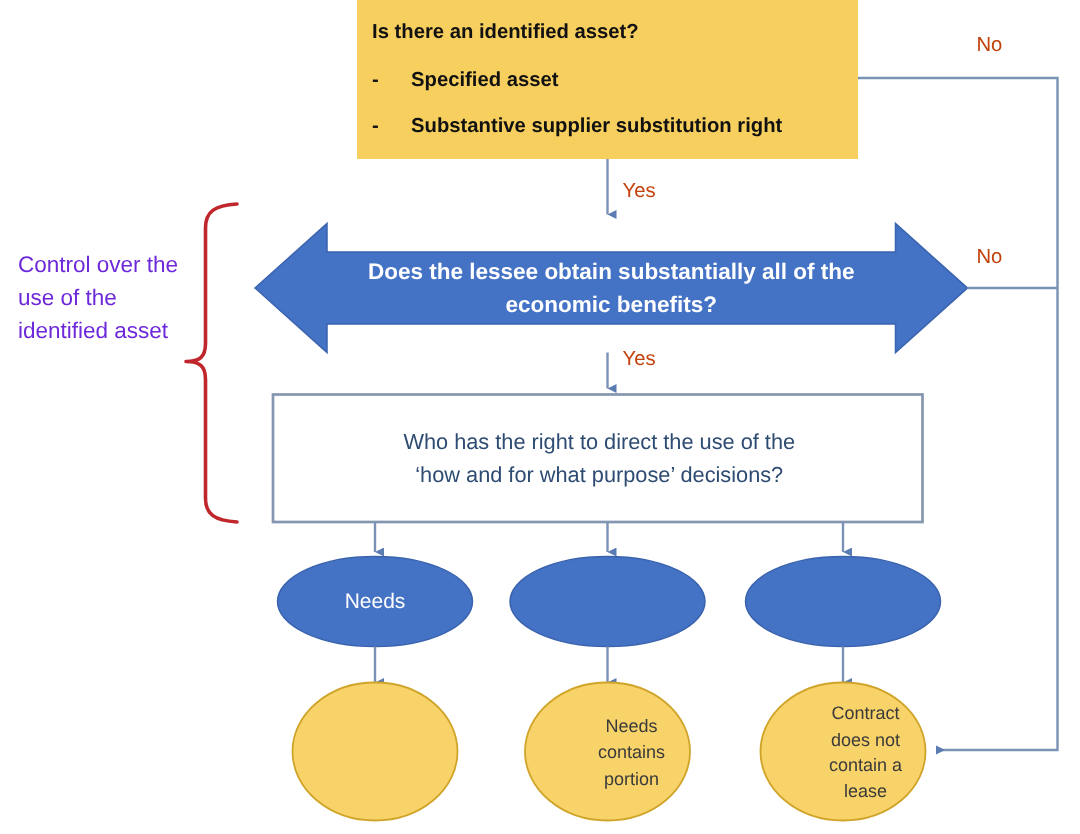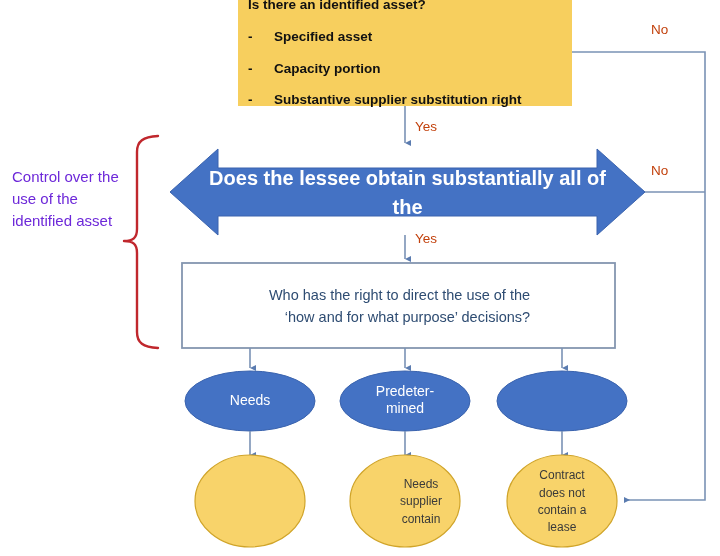--- a/index.html
+++ b/index.html
@@ -57,33 +57,32 @@
     width: 26px;
   }
   
   #arrow-label {
     left: 205px;
     top: 165px;
     width: 405px;
     height: 56px;
     color: #ffffff;
     font-weight: bold;
-    font-size: 20px;
+    font-size: 15px;
     line-height: 1.45;
   }
   
   #direct-use-label {
     left: 186px;
     top: 266px;
     width: 427px;
     height: 80px;
     color: #2E4C72;
     font-size: 14.5px;
     line-height: 1.55;
-    text-align: right;
   }
   
   .blue-ellipse-label {
     color: #ffffff;
     font-size: 14px;
     line-height: 1.2;
     width: 120px;
     height: 56px;
   }
   #lessee-label { left: 190px; top: 372px; }
@@ -92,21 +91,21 @@
   
   .yellow-ellipse-label {
     color: #3A3A3A;
     font-size: 12px;
     line-height: 1.45;
     width: 110px;
     height: 78px;
   }
   #contract-is-label { left: 195px; top: 463px; }
   #needs-further-label { left: 366px; top: 463px; }
-  #contract-not-label { left: 507px; top: 463px; }
+  #contract-not-label { left: 522px; top: 463px; }
   
   .edge-label {
     position: absolute;
     color: #c2410c;
     font-size: 13.5px;
     white-space: nowrap;
     pointer-events: none;
   }
   #yes-1 { left: 415px; top: 119px; }
   #yes-2 { left: 415px; top: 231px; }
@@ -176,56 +175,50 @@
              C 137,238 133,241 124,241
              C 133,241 137,244 137,253
              L 137,332
              C 137,343 143,347 158,348" fill="none" stroke="#C0272D" stroke-width="2.4" stroke-linecap="round" stroke-linejoin="round"></path>
   </svg>
 
   <div class="node-text" id="asset-box">
     <div class="inner">
       <div>Is there an identified asset?</div>
       <div class="bullet-row"><span class="dash">-</span><span>Specified asset</span></div>
-      <div class="bullet-row"><span class="dash">-</span><span>Capacity portion</span></div>
       <div class="bullet-row"><span class="dash">-</span><span>Substantive supplier substitution right</span></div>
     </div>
   </div>
 
   <div class="node-text" id="arrow-label">
     <div>
       <div>Does the lessee obtain substantially all of the</div>
+      <div>economic benefits?</div>
     </div>
   </div>
 
   <div class="node-text" id="direct-use-label">
     <div>
       <div>Who has the right to direct the use of the</div>
       <div>‘how and for what purpose’ decisions?</div>
     </div>
   </div>
 
   <div class="node-text blue-ellipse-label" id="lessee-label">
     <div>Needs</div>
   </div>
 
-  <div class="node-text blue-ellipse-label" id="predetermined-label">
-    <div>
-      <div>Predeter-</div>
-      <div>mined</div>
-    </div>
-  </div>
 
 
 
   <div class="node-text yellow-ellipse-label" id="needs-further-label">
     <div>
       <div>Needs</div>
-      <div>supplier</div>
-      <div>contain</div>
+      <div>contains</div>
+      <div>portion</div>
     </div>
   </div>
 
   <div class="node-text yellow-ellipse-label" id="contract-not-label">
     <div>
       <div>Contract</div>
       <div>does not</div>
       <div>contain a</div>
       <div>lease</div>
     </div>

